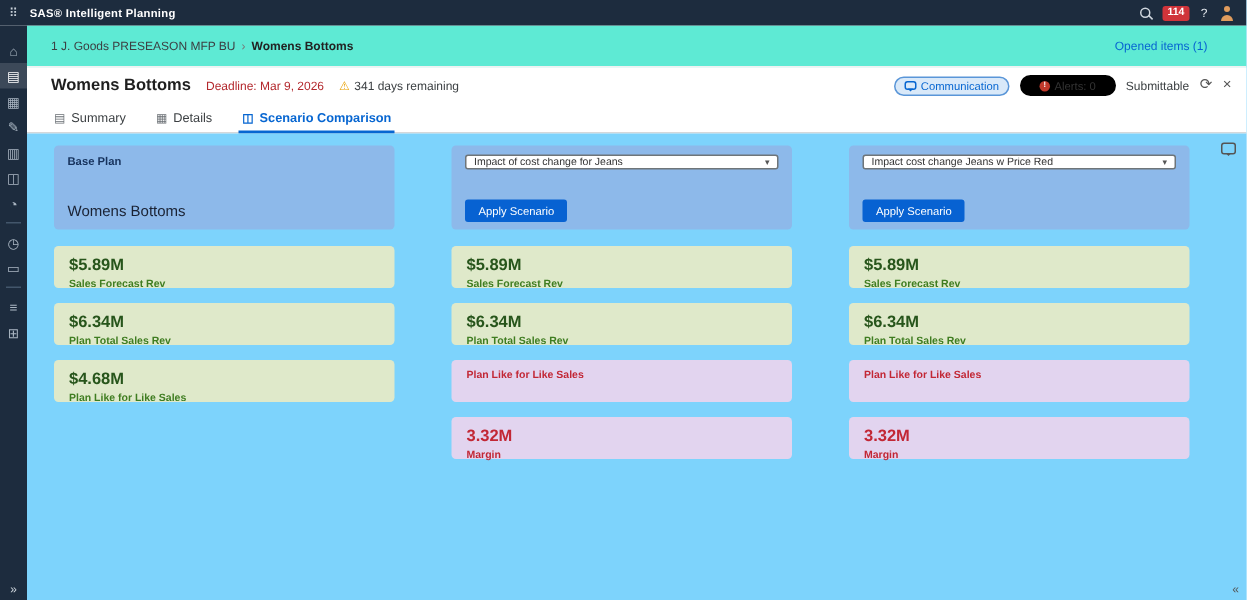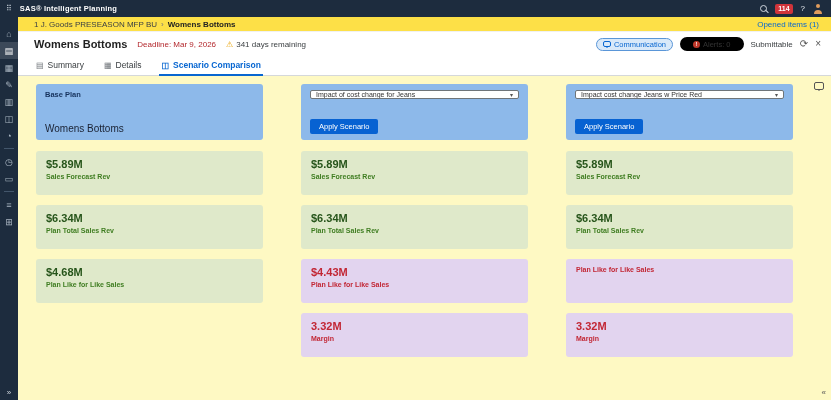--- a/index.html
+++ b/index.html
@@ -28,21 +28,21 @@
                display:flex; flex-direction:column; align-items:center; padding-top:8px; z-index:9; }
   .rail-icon { width:18px; height:17px; display:flex; align-items:center; justify-content:center;
                color:#aab6c2; font-size:9px; cursor:pointer; }
   .rail-icon.active { color:#ffffff; background:rgba(255,255,255,.14); }
   .rail-divider { width:10px; height:1px; background:#43566b; margin:4px 0; }
   .rail-expand { position:absolute; bottom:3px; left:0; width:18px; text-align:center; color:#cfd6dd; font-size:8px; cursor:pointer; }
 
   
   .main { position:absolute; top:17px; left:18px; right:0; bottom:0; display:flex; flex-direction:column; }
 
-  .breadcrumb-bar { height:15px; background:#fde047; display:flex; align-items:center; padding:0 12px 0 16px;
+  .breadcrumb-bar { height:28px; background:#5eead4; display:flex; align-items:center; padding:0 26px 0 16px;
                     font-size:8px; border-bottom:1px solid #f0f1f2; }
   .crumb { color:#3c4043; }
   .crumb-sep { margin:0 4px; color:#777; }
   .crumb-current { font-weight:bold; color:#222; }
   .opened-items { margin-left:auto; color:#0766d1; cursor:pointer; }
 
   .page-header { height:24px; background:#fff; display:flex; align-items:center; padding:0 10px 0 16px; }
   .page-title { font-size:11px; font-weight:bold; color:#1f1f1f; }
   .deadline { font-size:8px; color:#b3282d; margin-left:10px; }
   .warning { font-size:8px; color:#e8a000; margin-left:10px; }
@@ -62,38 +62,38 @@
 
   .tabs { height:20px; background:#fff; border-bottom:1px solid #d5d8da; display:flex; align-items:flex-end;
           padding-left:16px; gap:16px; }
   .tab { display:flex; align-items:center; gap:4px; font-size:8.5px; color:#3c4043; padding:3px 2px 4px;
          cursor:pointer; border-bottom:2px solid transparent; margin-bottom:-1px; }
   .tab .tab-glyph { font-size:8px; color:#6b7075; }
   .tab.active { color:#0766d1; border-bottom-color:#0766d1; font-weight:bold; }
   .tab.active .tab-glyph { color:#0766d1; }
 
   
-  .content { flex:1; background:#fef9c3; padding:8px 18px 0 18px; position:relative; }
+  .content { flex:1; background:#7dd3fc; padding:8px 18px 0 18px; position:relative; }
   .columns { display:flex; gap:38px; }
   .col { width:227px; display:flex; flex-direction:column; }
 
   .col-header { background:#8db9ea; border-radius:3px; height:56px; padding:6px 9px; margin-bottom:11px;
                 display:flex; flex-direction:column; }
   .base-header { justify-content:space-between; }
   .base-title { font-size:7.5px; font-weight:bold; color:#16325c; }
   .base-subtitle { font-size:10px; color:#1a2233; }
 
   .scenario-select { width:100%; height:16px; background:#fff; border:1px solid #6f7579; border-radius:2px;
                      display:flex; align-items:center; padding:0 5px; font-size:7px; color:#333; cursor:pointer; }
   .select-value { flex:1; overflow:hidden; white-space:nowrap; }
   .select-caret { font-size:6px; color:#555; }
   .apply-btn { margin-top:20px; align-self:flex-start; background:#0762d2; color:#fff; border:none;
                font-size:7.5px; padding:3px 9px; border-radius:2px; cursor:pointer; font-family:inherit; }
 
-  .metric { height:44px; border-radius:3px; padding:7px 10px; margin-bottom:10px;
+  .metric { height:28px; border-radius:3px; padding:7px 10px; margin-bottom:10px;
             display:flex; flex-direction:column; gap:3px; }
   .metric[data-variant="green"]  { background:#dfe9ca; }
   .metric[data-variant="green"] .metric-value { color:#27551b; }
   .metric[data-variant="green"] .metric-label { color:#3f7d21; }
   .metric[data-variant="purple"] { background:#e2d4ef; }
   .metric[data-variant="purple"] .metric-value { color:#c22735; }
   .metric[data-variant="purple"] .metric-label { color:#c22735; }
   .metric-value { font-size:11px; font-weight:bold; }
   .metric-label { font-size:7px; font-weight:bold; }
 
@@ -210,21 +210,20 @@
         </div>
         <div class="metric" data-variant="green">
           <span class="metric-value">$5.89M</span>
           <span class="metric-label">Sales Forecast Rev</span>
         </div>
         <div class="metric" data-variant="green">
           <span class="metric-value">$6.34M</span>
           <span class="metric-label">Plan Total Sales Rev</span>
         </div>
         <div class="metric" data-variant="purple">
-          <span class="metric-value">$4.43M</span>
           <span class="metric-label">Plan Like for Like Sales</span>
         </div>
         <div class="metric" data-variant="purple">
           <span class="metric-value">3.32M</span>
           <span class="metric-label">Margin</span>
         </div>
       </div>
 
       <div class="col">
         <div class="col-header">

